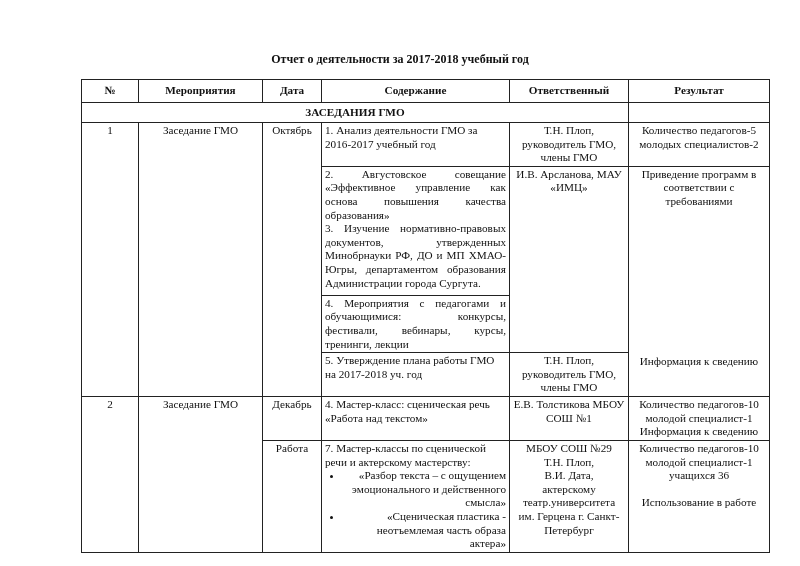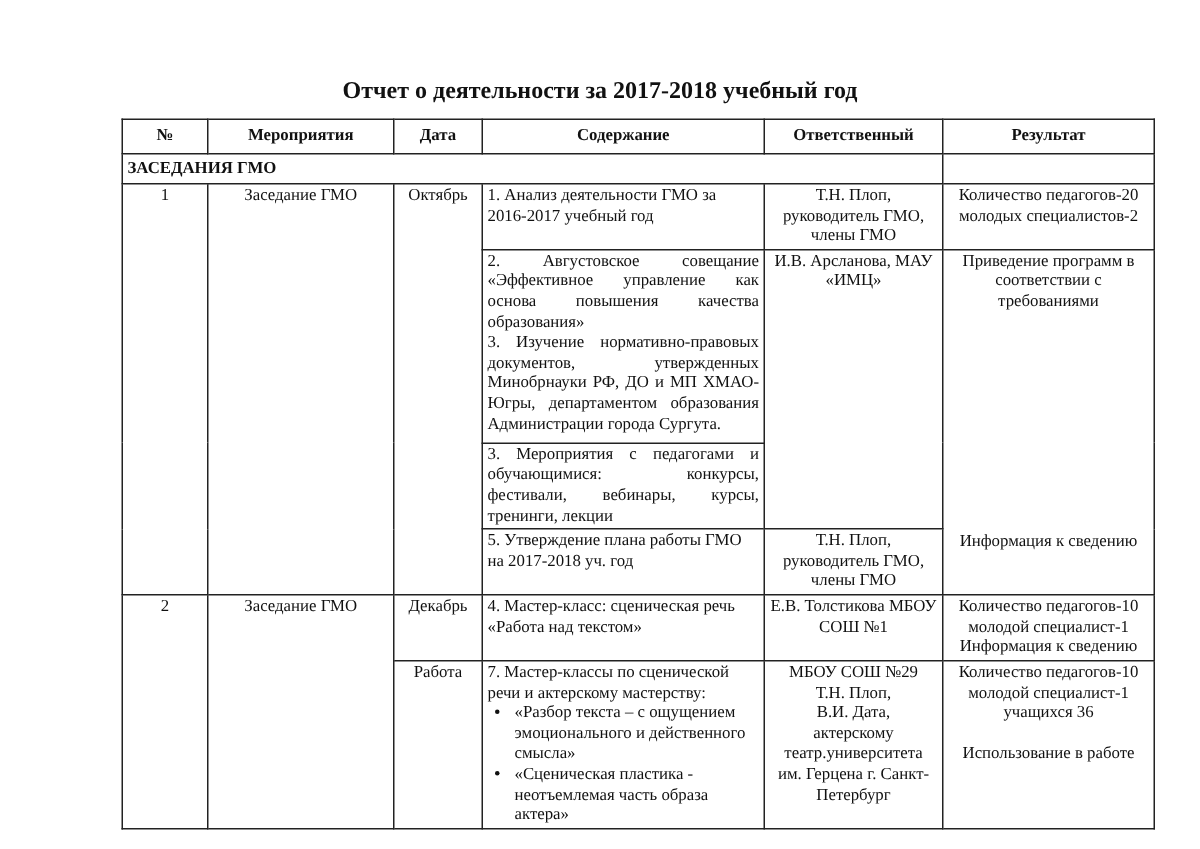--- a/index.html
+++ b/index.html
@@ -1,27 +1,27 @@
 <!DOCTYPE html>
 <html><head>
 <meta charset="utf-8">
 <style>
   html, body { margin: 0; padding: 0; background: #ffffff; }
   body { width: 800px; height: 566px; position: relative; overflow: hidden;
          font-family: "Liberation Serif", "DejaVu Serif", serif; color: #111; }
   .title { position: absolute; left: 0; width: 800px; top: 52px; text-align: center;
-           font-weight: bold; font-size: 16px; }
+           font-weight: bold; font-size: 12px; }
   table.report { position: absolute; left: 81px; top: 79px; border-collapse: collapse;
                  table-layout: fixed; width: 688px; font-size: 11.2px; line-height: 13.6px; }
   table.report td, table.report th { border: 1px solid #222; padding: 1px 3px; vertical-align: top; }
   table.report th { font-weight: bold; height: 20px; text-align: center; vertical-align: middle; }
   .c { text-align: center; }
   .j { text-align: justify; text-align-last: left; margin-left: 43px; }
-  .section { font-weight: bold; height: 17px; vertical-align: middle !important; }
-  ul { margin: 0; padding-left: 18px; }
+  .section { font-weight: bold; text-align: center; height: 17px; vertical-align: middle !important; }
+  ul { margin: 0; padding-left: 18px; text-align: right; }
   li { margin: 0; }
   .gap { display: block; height: 13px; }
 </style>
 </head>
 <body>
 
 <div class="title">Отчет о деятельности за 2017-2018 учебный год</div>
 
 <table class="report">
   <colgroup>
@@ -45,35 +45,35 @@
     <td colspan="5" class="section">ЗАСЕДАНИЯ ГМО</td>
     <td></td>
   </tr>
 
   <tr style="height:43px">
     <td rowspan="4" class="c">1</td>
     <td rowspan="4" class="c">Заседание ГМО</td>
     <td rowspan="4" class="c">Октябрь</td>
     <td>1.   Анализ деятельности ГМО за 2016-2017 учебный год</td>
     <td class="c">Т.Н. Плоп, руководитель ГМО, члены ГМО</td>
-    <td class="c">Количество педагогов-20 молодых специалистов-2</td>
+    <td class="c">Количество педагогов-5 молодых специалистов-2</td>
   </tr>
   <tr style="height:129px">
     <td class="j">
       <div>2. Августовское совещание «Эффективное управление как основа повышения качества образования»</div>
       <div>3. Изучение нормативно-правовых документов, утвержденных Минобрнауки РФ, ДО и МП ХМАО-Югры, департаментом образования Администрации города Сургута.</div>
     </td>
     <td rowspan="2" class="c">И.В. Арсланова, МАУ «ИМЦ»</td>
     <td rowspan="3" class="c" style="position:relative">
       <div>Приведение программ в соответствии с требованиями</div>
       <div style="position:absolute; left:0; right:0; bottom:28px; text-align:center">Информация к сведению</div>
     </td>
   </tr>
   <tr style="height:51px">
-    <td class="j">3. Мероприятия с педагогами и обучающимися: конкурсы, фестивали, вебинары, курсы, тренинги, лекции</td>
+    <td class="j">4. Мероприятия с педагогами и обучающимися: конкурсы, фестивали, вебинары, курсы, тренинги, лекции</td>
   </tr>
   <tr style="height:44px">
     <td>5.  Утверждение плана работы ГМО на 2017-2018 уч. год</td>
     <td class="c">Т.Н. Плоп, руководитель ГМО, члены ГМО</td>
   </tr>
 
   <tr style="height:39px">
     <td rowspan="2" class="c">2</td>
     <td rowspan="2" class="c">Заседание ГМО</td>
     <td class="c">Декабрь</td>

